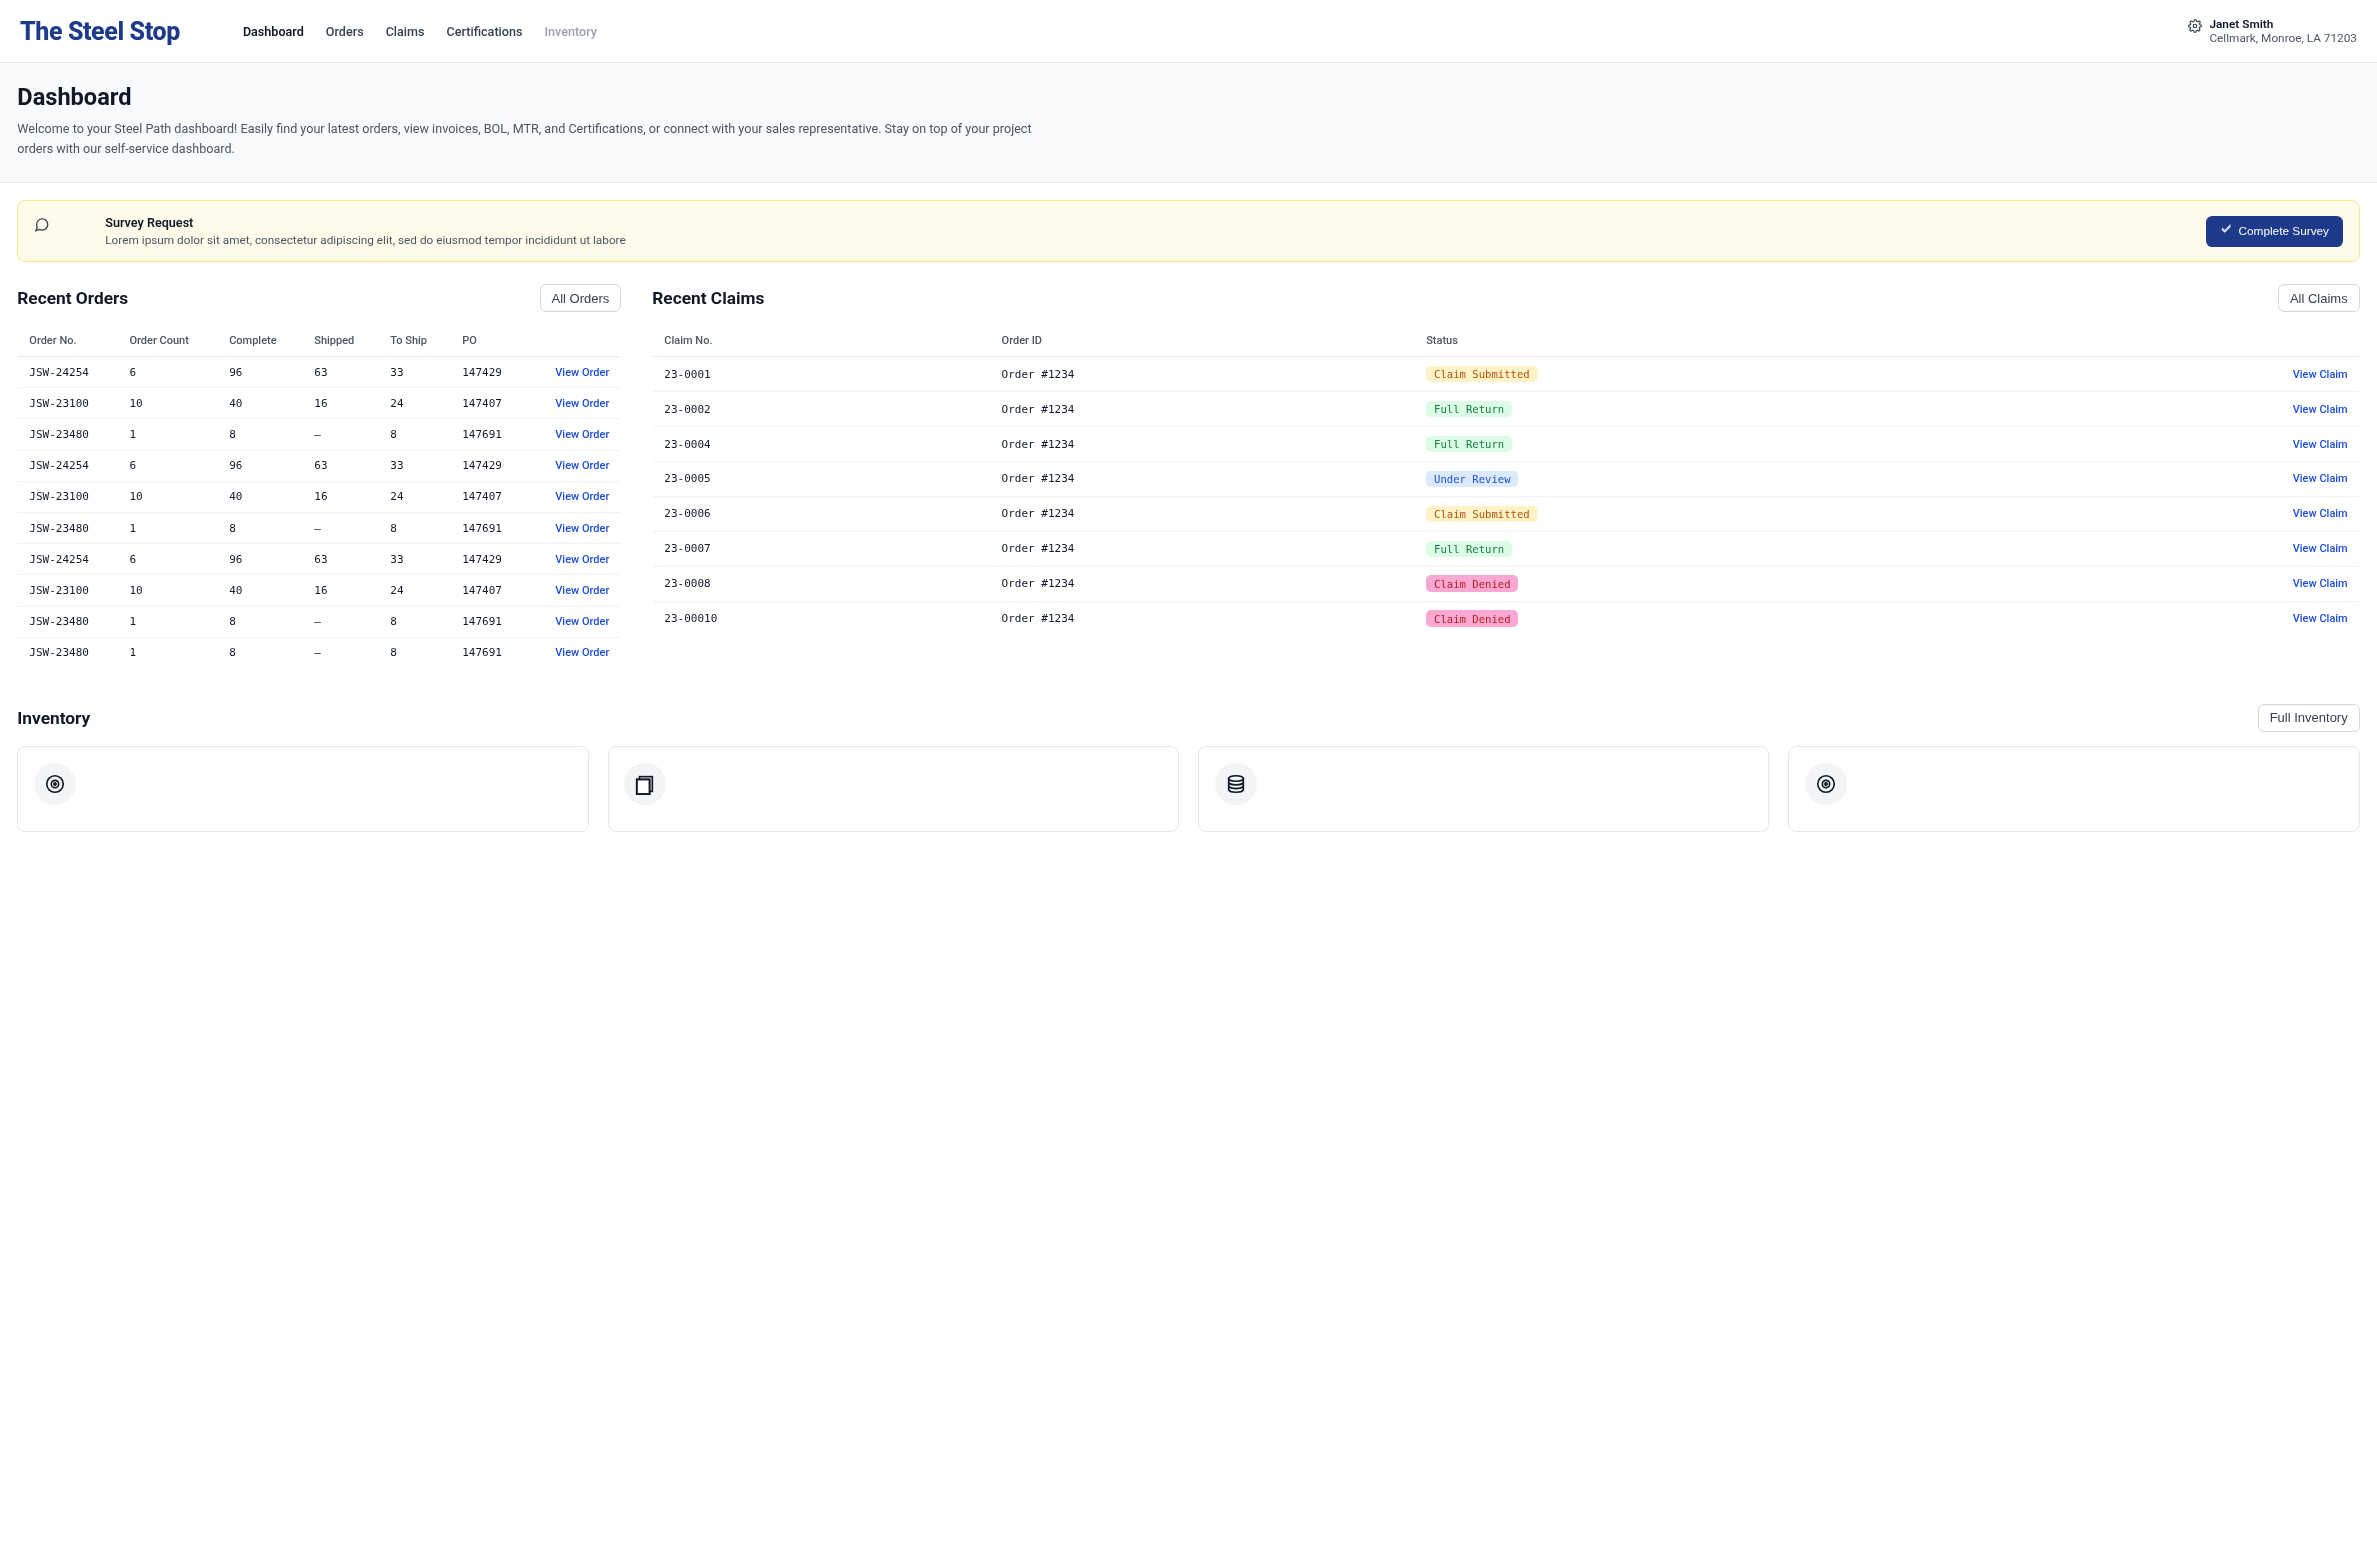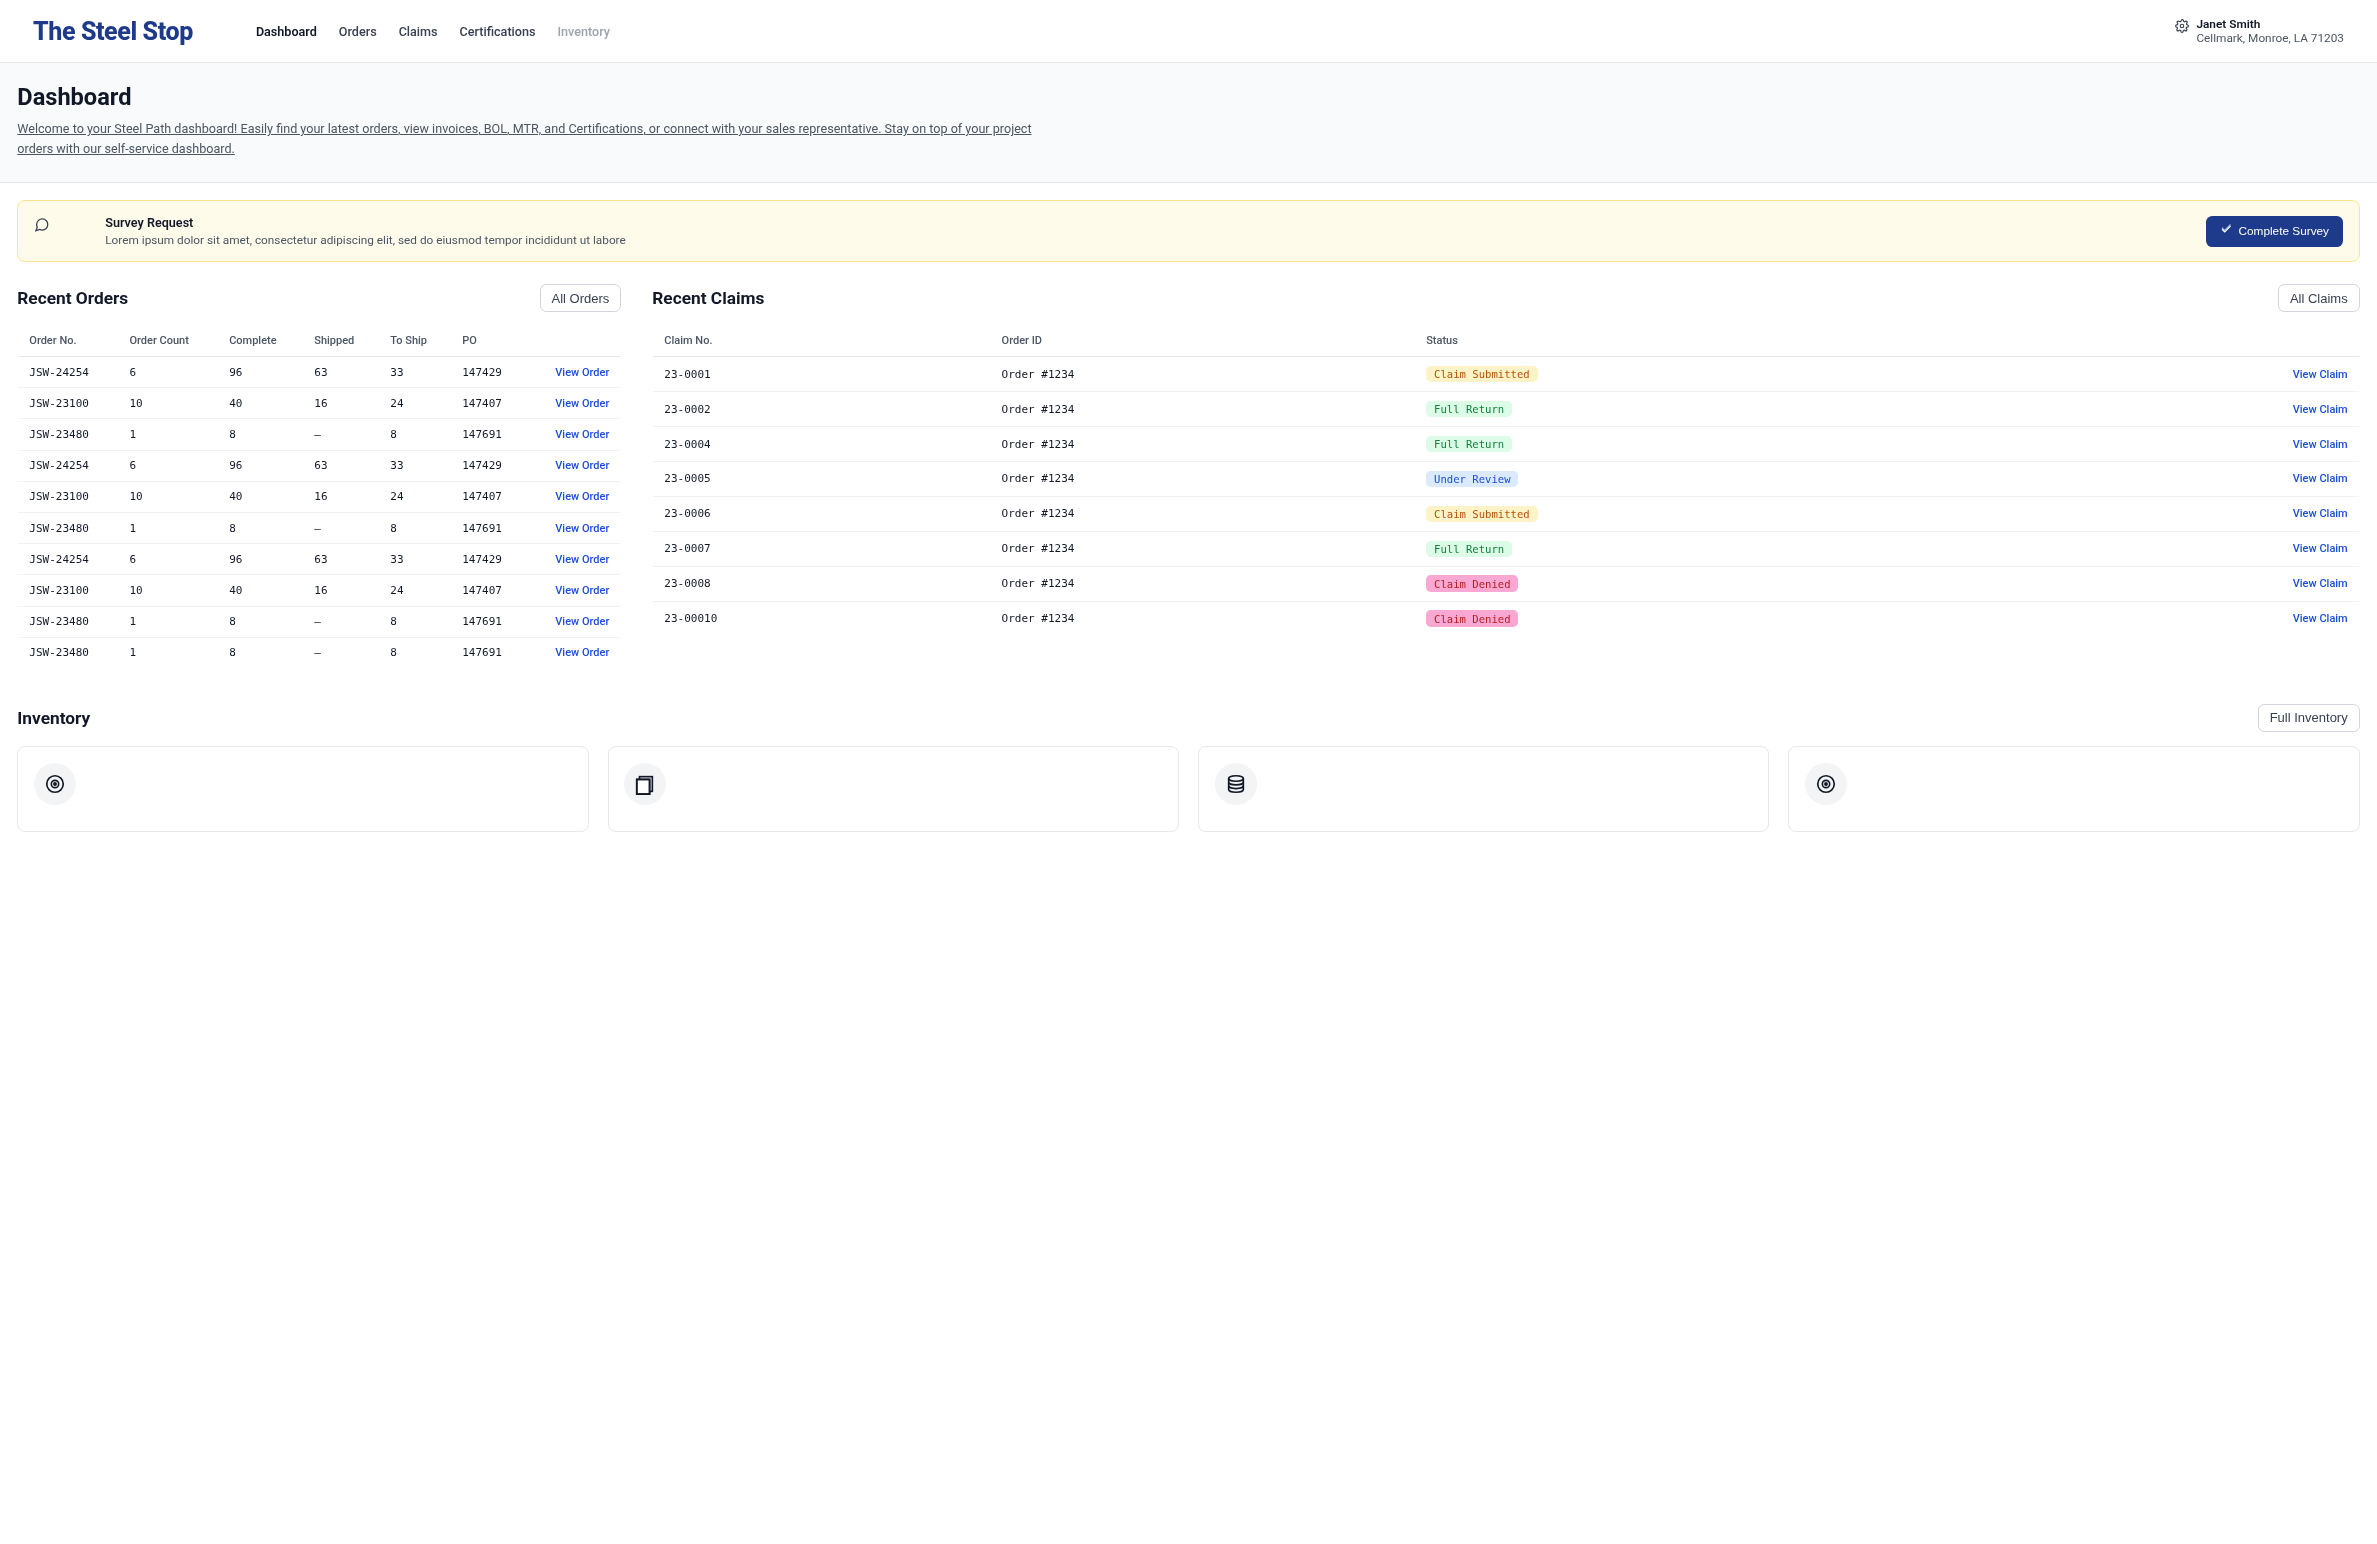--- a/index.html
+++ b/index.html
@@ -5,21 +5,21 @@
   * { box-sizing: border-box; margin: 0; padding: 0; }
   body {
     font-family: -apple-system, BlinkMacSystemFont, "Segoe UI", Roboto, Helvetica, Arial, sans-serif;
     background: #ffffff;
     color: #1f2937;
     font-size: 11px;
   }
   .topbar {
     display: flex;
     align-items: center;
-    padding: 0 33px;
+    padding: 0 20px;
     height: 63px;
     border-bottom: 0.8px solid #e5e7eb;
     background: #fff;
   }
   .brand {
     font-size: 25px;
     font-weight: 800;
     color: #1e3a8a;
     letter-spacing: -0.4px;
     margin-right: 63px;
@@ -38,21 +38,21 @@
   .userbox .gear { color:#374151; margin-top:1.6px; }
   .userbox .lines { text-align: left; }
   .userbox .name { font-weight: 600; font-size: 11.8px; color:#111827; }
   .userbox .org { font-size: 11.8px; color:#4b5563; }
   .hero {
     background: #f9fafb;
     border-bottom: 0.8px solid #e5e7eb;
     padding: 20.4px 17.3px 23.6px;
   }
   .hero h1 { font-size: 23.6px; font-weight: 700; color:#111827; margin-bottom: 7.9px; }
-  .hero p { font-size: 12.6px; color:#4b5563; max-width: 1038px; line-height: 1.55; text-decoration: underline; }
+  .hero p { font-size: 12.6px; color:#4b5563; max-width: 1038px; line-height: 1.55; }
   .container { padding: 17.3px; }
   .survey {
     display:flex; align-items:center;
     background:#fffbeb; border:0.8px solid #fde68a; border-radius:7.9px;
     padding:14px 15.7px; margin-bottom:22px; gap:12.6px;
   }
   .survey .icon { color:#374151; flex-shrink:0; margin-top:1.6px; align-self:flex-start;}
   .survey .txt { flex:1;margin-left:43px; }
   .survey .title { font-weight:600; font-size:12.6px; color:#111827; margin-bottom:3.1px;}
   .survey .body { font-size:11.8px; color:#4b5563; }

